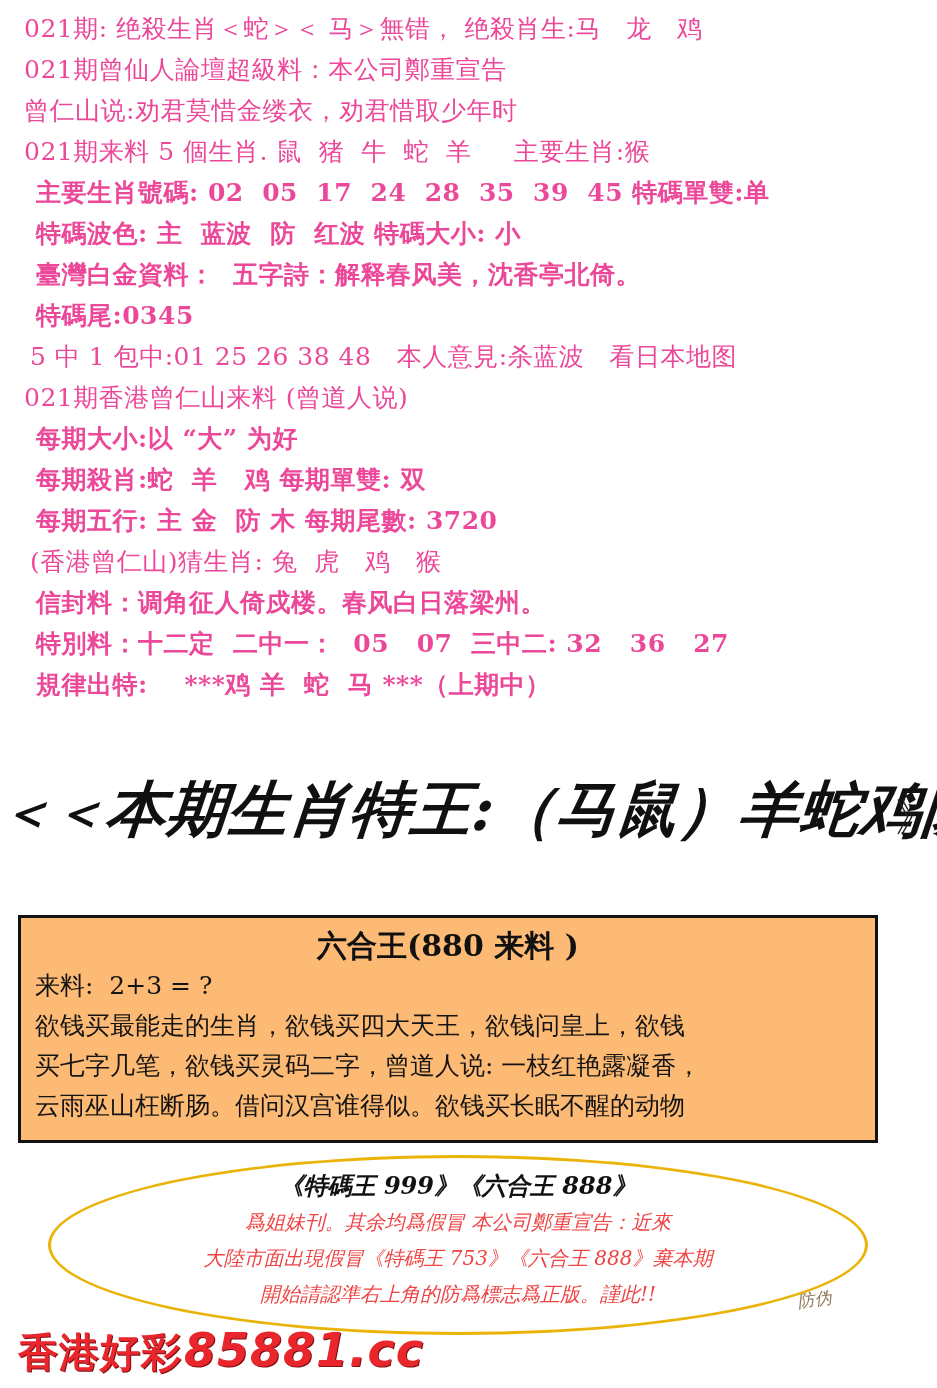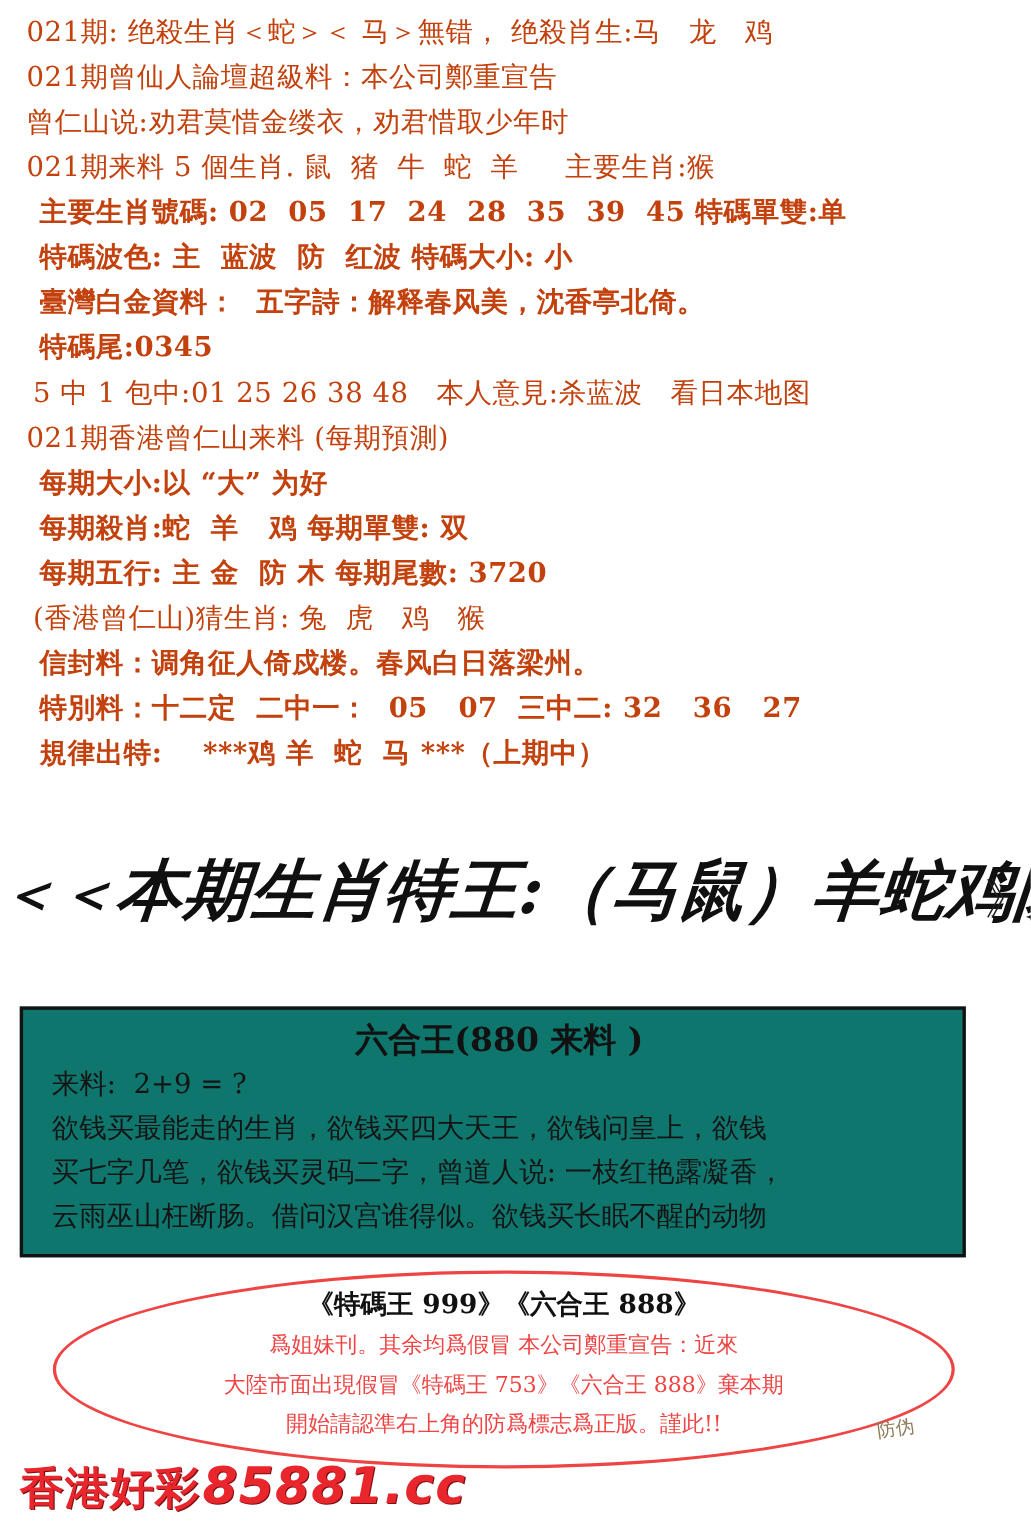--- a/index.html
+++ b/index.html
@@ -27,21 +27,21 @@
     position: absolute;
     top: 8px;
     left: 0;
     width: 937px;
   }
   .line {
     font-family: "DejaVu Serif", serif;
     font-size: 25px;
     line-height: 41px;
     white-space: pre;
-    color: #c2410c;
+    color: #ec4899;
     letter-spacing: 0.5px;
   }
   .indent-0 { padding-left: 24px; }
   .indent-1 { padding-left: 36px; font-weight: bold; }
   .indent-2 { padding-left: 30px; }
 
   
   .headline {
     position: absolute;
     top: 770px;
@@ -62,22 +62,22 @@
   }
 
   
   .box {
     position: absolute;
     top: 915px;
     left: 18px;
     width: 860px;
     border: 3px solid #121212;
     box-sizing: border-box;
-    padding: 8px 14px 14px 26px;
-    background: #0f766e;
+    padding: 8px 14px 14px 14px;
+    background: #fdba74;
   }
   .box-title {
     text-align: center;
     font-family: "DejaVu Serif", serif;
     font-size: 30px;
     font-weight: bold;
     line-height: 40px;
     color: #111;
   }
   .box-line {
@@ -88,25 +88,26 @@
     color: #141414;
   }
 
   
   .oval {
     position: absolute;
     top: 1155px;
     left: 48px;
     width: 820px;
     height: 180px;
-    border: 3px solid #ef4444;
+    border: 3px solid #eab308;
     border-radius: 50% / 50%;
     box-sizing: border-box;
     padding: 10px 40px;
     text-align: center;
+    font-style: italic;
   }
   .oval-title {
     font-family: "DejaVu Serif", serif;
     font-size: 24px;
     font-weight: bold;
     line-height: 36px;
     color: #111;
   }
   .oval-line {
     font-family: "DejaVu Serif", serif;
@@ -173,39 +174,39 @@
   <div class="lines">
     <div class="line indent-0">021期: 绝殺生肖＜蛇＞＜ 马＞無错， 绝殺肖生:马   龙   鸡</div>
     <div class="line indent-0">021期曾仙人論壇超級料：本公司鄭重宣告</div>
     <div class="line indent-0">曾仁山说:劝君莫惜金缕衣，劝君惜取少年时</div>
     <div class="line indent-0">021期来料 5 個生肖. 鼠  猪  牛  蛇  羊     主要生肖:猴</div>
     <div class="line indent-1">主要生肖號碼: 02  05  17  24  28  35  39  45 特碼單雙:单</div>
     <div class="line indent-1">特碼波色: 主  蓝波  防  红波 特碼大小: 小</div>
     <div class="line indent-1">臺灣白金資料：  五字詩：解释春风美，沈香亭北倚。</div>
     <div class="line indent-1">特碼尾:0345</div>
     <div class="line indent-2">5 中 1 包中:01 25 26 38 48   本人意見:杀蓝波   看日本地图</div>
-    <div class="line indent-0">021期香港曾仁山来料 (每期預測)</div>
+    <div class="line indent-0">021期香港曾仁山来料 (曾道人说)</div>
     <div class="line indent-1">每期大小:以 “大” 为好</div>
     <div class="line indent-1">每期殺肖:蛇  羊   鸡 每期單雙: 双</div>
     <div class="line indent-1">每期五行: 主 金  防 木 每期尾數: 3720</div>
     <div class="line indent-2">(香港曾仁山)猜生肖: 兔  虎   鸡   猴</div>
     <div class="line indent-1">信封料：调角征人倚戍楼。春风白日落梁州。</div>
     <div class="line indent-1">特別料：十二定  二中一：  05   07  三中二: 32   36   27</div>
     <div class="line indent-1">規律出特:    ***鸡 羊  蛇  马 ***（上期中）</div>
   </div>
 
   <div class="headline">
     <span>＜＜</span><span class="big">本期生肖特王:（马鼠）羊蛇鸡防狗羊龙</span>
   </div>
 
   <div class="edge-mark">》</div>
 
   <div class="box">
     <div class="box-title">六合王(880 来料 )</div>
-    <div class="box-line">来料:  2+9 = ?</div>
+    <div class="box-line">来料:  2+3 = ?</div>
     <div class="box-line">欲钱买最能走的生肖，欲钱买四大天王，欲钱问皇上，欲钱</div>
     <div class="box-line">买七字几笔，欲钱买灵码二字，曾道人说: 一枝红艳露凝香，</div>
     <div class="box-line">云雨巫山枉断肠。借问汉宫谁得似。欲钱买长眠不醒的动物</div>
   </div>
 
   <div class="oval">
     <div class="oval-title">《特碼王 999》《六合王 888》</div>
     <div class="oval-line">爲姐妹刊。其余均爲假冒 本公司鄭重宣告：近來</div>
     <div class="oval-line">大陸市面出現假冒《特碼王 753》《六合王 888》棄本期</div>
     <div class="oval-line">開始請認準右上角的防爲標志爲正版。謹此!!</div>

